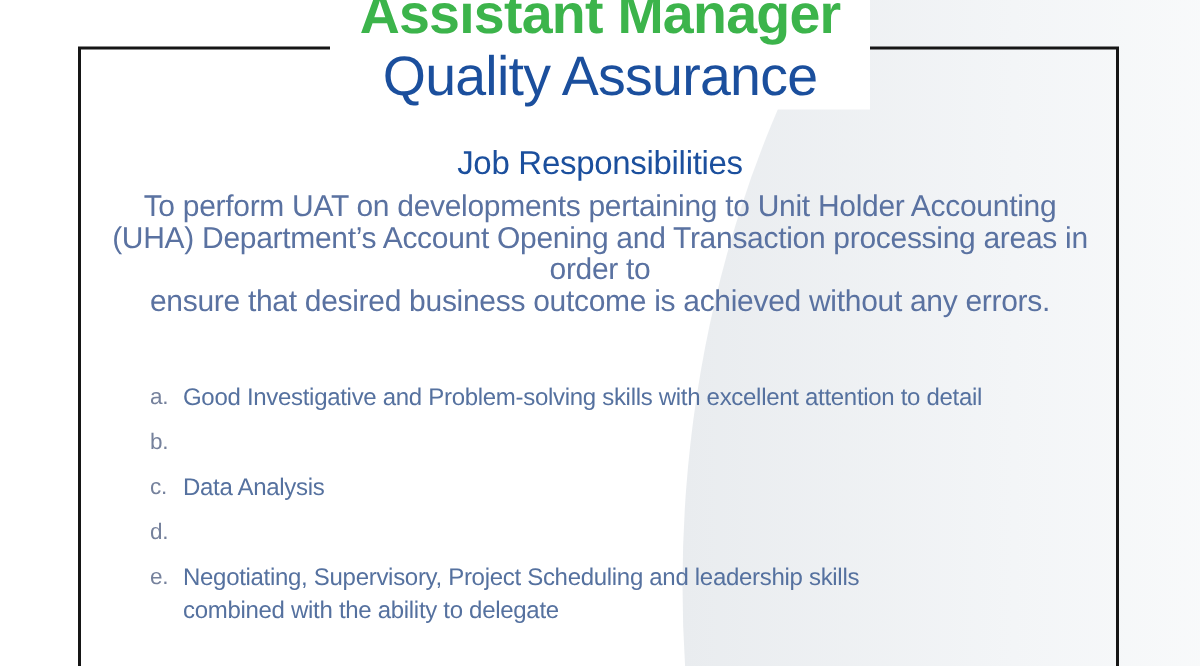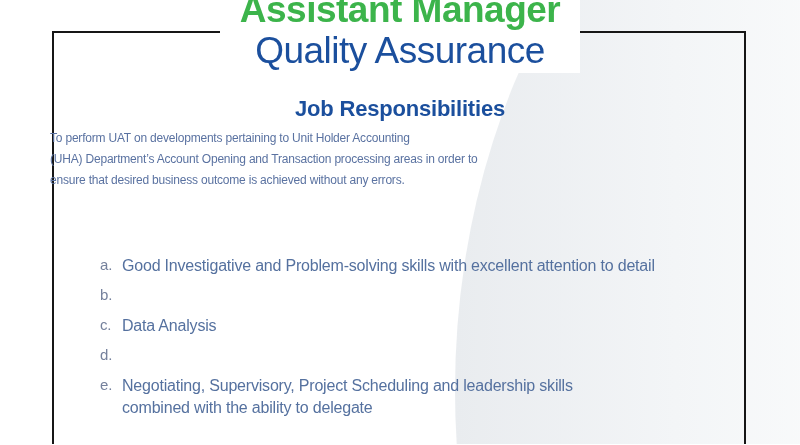--- a/index.html
+++ b/index.html
@@ -57,33 +57,33 @@
     white-space:nowrap;
   }
 
   .content { position:absolute; inset:0; z-index:2; }
 
   .section-heading {
     position:absolute; left:0; right:0;
     margin:0;
     text-align:center;
     font-size:22px; line-height:24px;
-    font-weight:bold;
+    font-weight:normal;
     letter-spacing:-0.2px;
     color:#1b4f9d;
   }
   .resp-heading { top:97px; }
   .skills-heading { top:212px; }
 
   .resp-body {
     position:absolute;
     top:128px; left:50px; right:50px;
     margin:0;
-    text-align:left;
-    font-size:12px; line-height:21px;
+    text-align:center;
+    font-size:20px; line-height:21px;
     letter-spacing:-0.2px;
     color:#5a72a1;
     white-space:pre-line;
   }
 
   .skills-list {
     position:absolute;
     top:255px; left:100px;
     width:660px;
     list-style:none;

